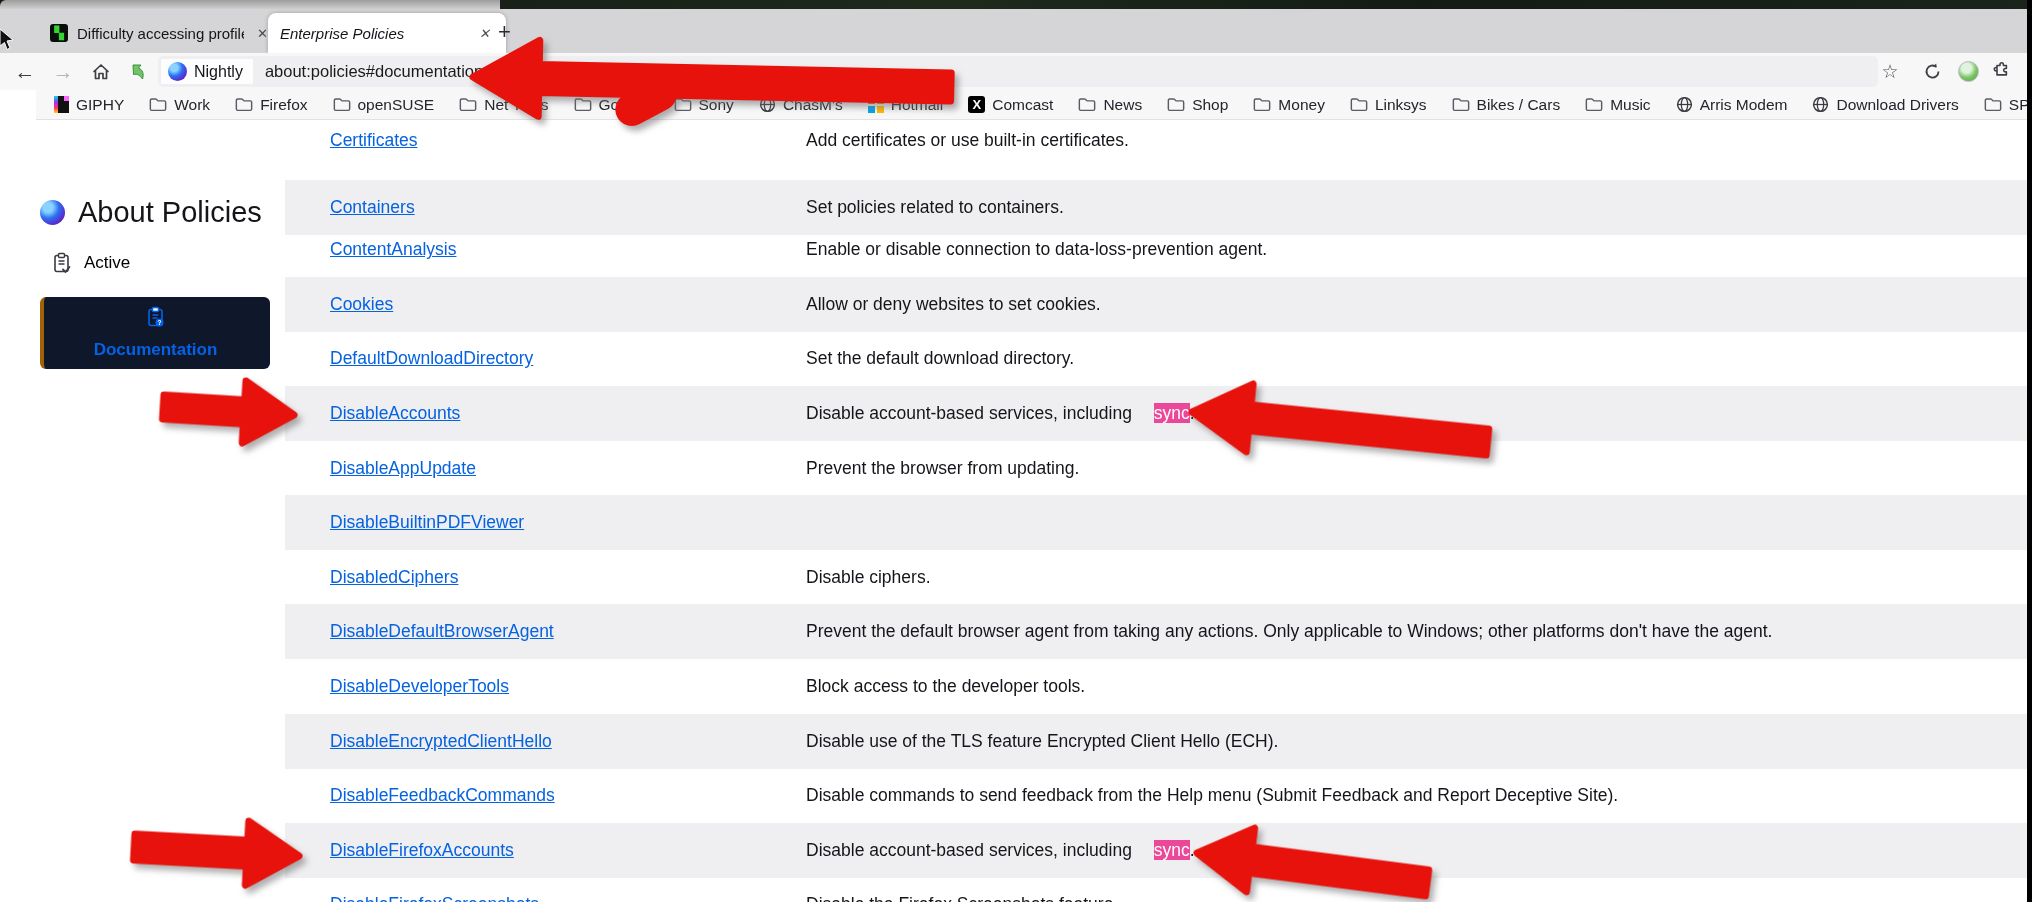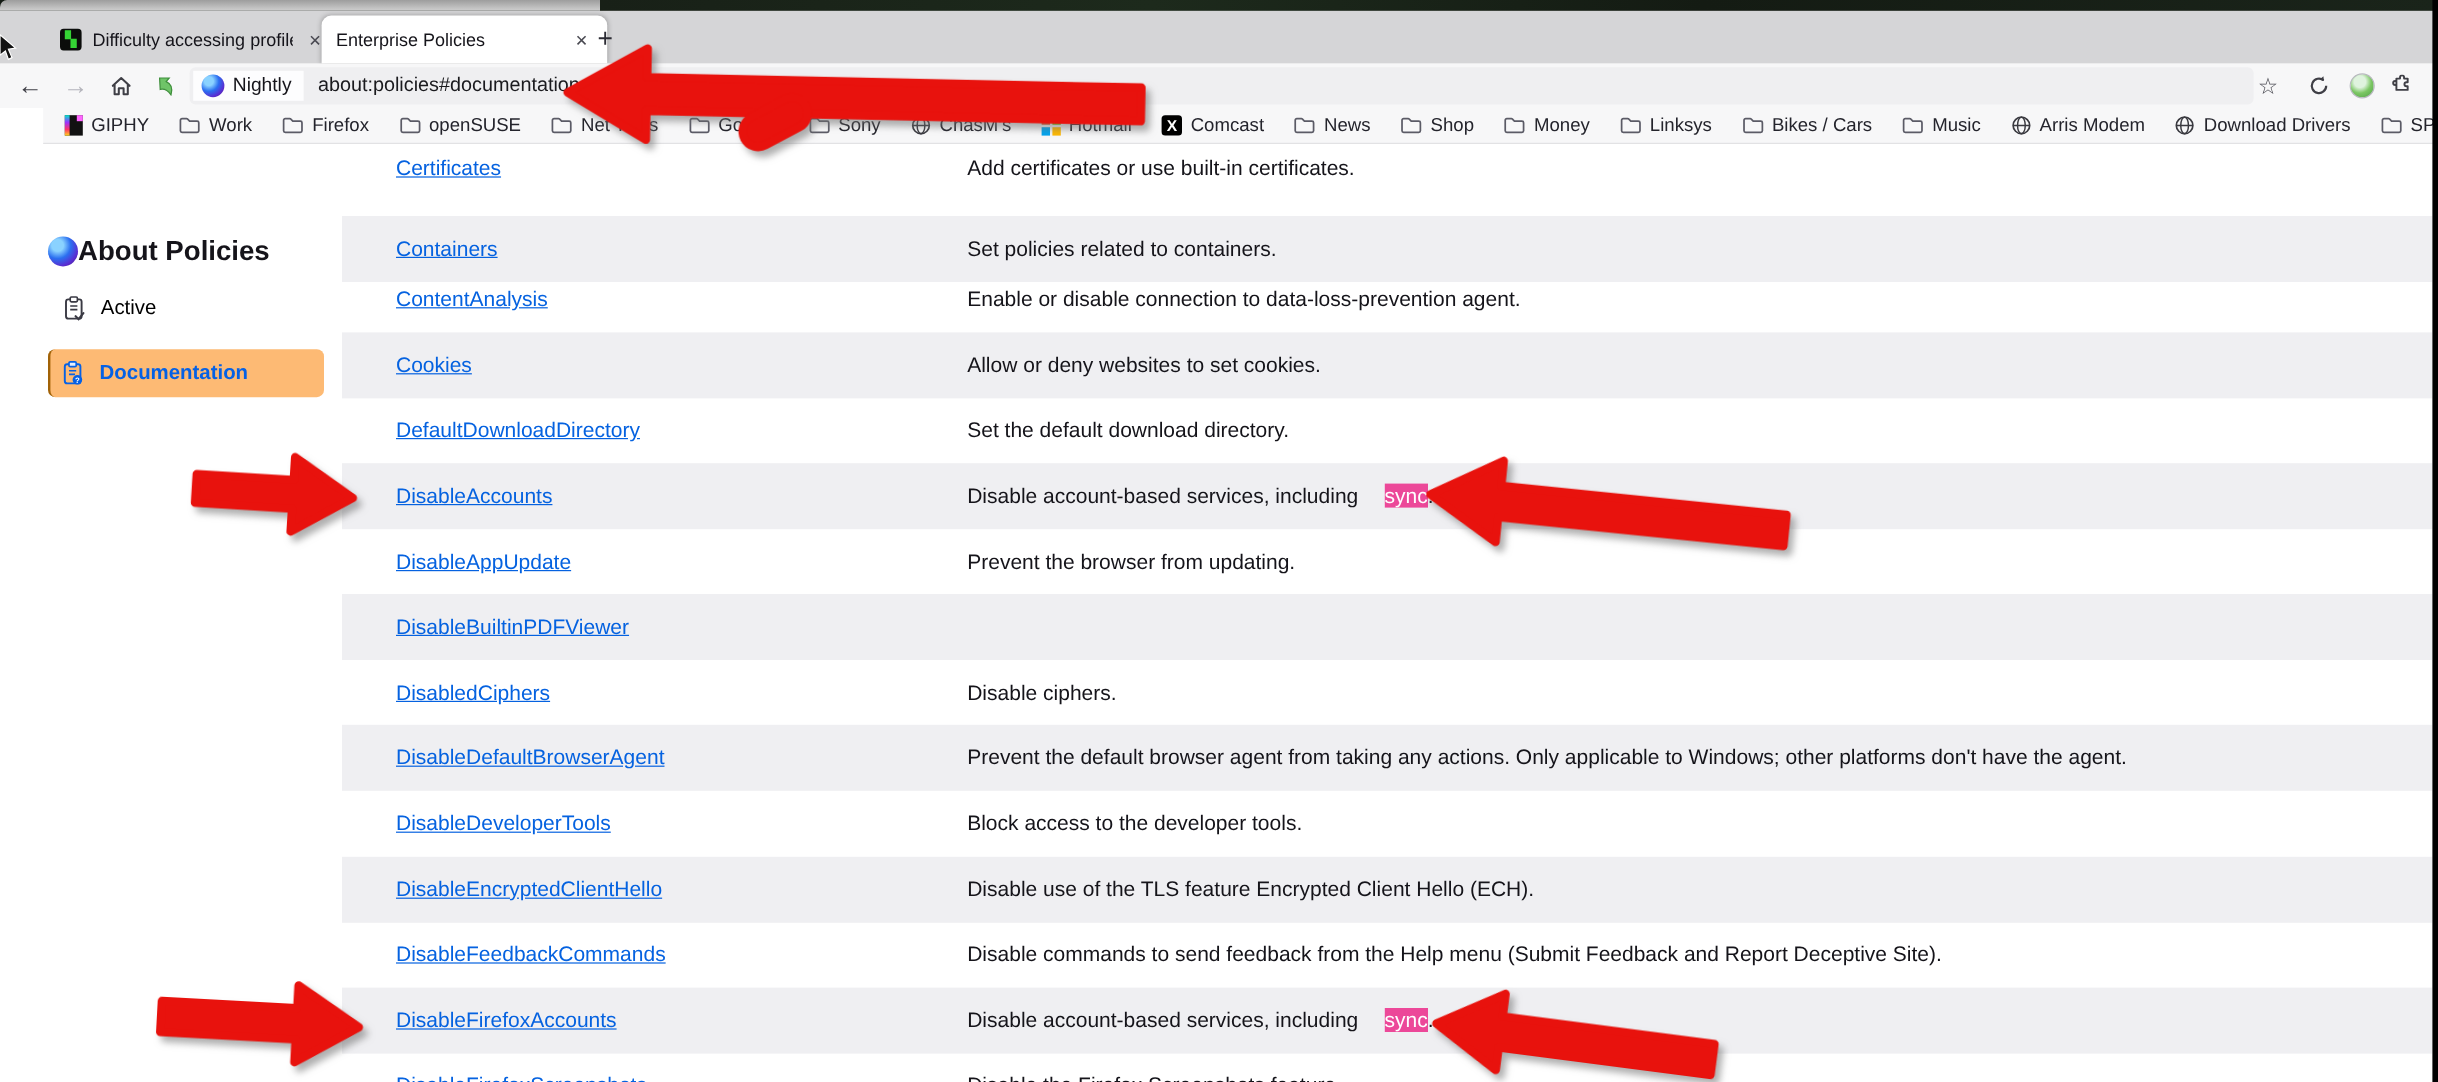--- a/index.html
+++ b/index.html
@@ -12,21 +12,21 @@
   #topstrip{position:absolute;left:0;top:0;width:2032px;height:10px;background:#141b14;}
   #topstrip .winedge{position:absolute;left:0;top:0;width:500px;height:9px;
     background:linear-gradient(#9d9d9d,#cfcfcf);border-top-left-radius:6px;}
   #topstrip .desktop{position:absolute;left:500px;top:0;right:0;height:12px;
     background:linear-gradient(90deg,#182017,#1d2a1c 30%,#141b13 60%,#1a241a);}
   #tabbar{position:absolute;left:0;top:9px;width:2032px;height:44px;background:#d5d5d7;}
   .tab{position:absolute;top:4px;height:40px;display:flex;align-items:center;gap:9px;
     padding:0 12px;font-size:15px;color:#15141a;}
   .tab.inactive{left:38px;width:222px;}
   .tab.active{left:268px;width:214px;background:#fff;border-radius:8px 8px 0 0;
-    box-shadow:0 0 4px rgba(0,0,0,.25);}
+    box-shadow:0 0 4px rgba(0,0,0,.25);font-style:italic;}
   .tab .tlabel{white-space:nowrap;overflow:hidden;flex:1;}
   .tab .close{font-size:13px;color:#4a4a52;padding:2px 4px;cursor:default;}
   .favicon1{width:18px;height:18px;background:#0b0d0b;border-radius:3px;flex:0 0 auto;
     color:#35d435;font-size:12px;font-weight:bold;display:flex;align-items:center;justify-content:center;}
   .newtab{position:absolute;left:498px;top:12px;font-size:22px;color:#2b2b33;line-height:22px;}
   
   #navbar{position:absolute;left:0;top:53px;width:2032px;height:37px;background:#f7f7f8;}
   .navbtn{position:absolute;top:0;height:37px;display:flex;align-items:center;justify-content:center;
     font-size:21px;color:#3f3f46;width:34px;}
   #btn-back{left:8px;} #btn-fwd{left:46px;color:#b5b5bc;} #btn-home{left:84px;} #btn-greenarrow{left:122px;}
@@ -56,26 +56,26 @@
   .x-ico{width:17px;height:17px;background:#000;border-radius:3px;color:#fff;font-weight:bold;
     font-size:13px;display:flex;align-items:center;justify-content:center;}
   .giphy-ico{width:15px;height:17px;background:#111;position:relative;}
   .giphy-ico::before{content:"";position:absolute;left:0;top:0;bottom:0;width:4px;
     background:linear-gradient(#00e6cc,#9a33ff 35%,#ff3366 70%,#ffd21e);}
   .giphy-ico::after{content:"";position:absolute;right:0;top:0;width:5px;height:5px;background:#ff66ff;}
   
   #content{position:absolute;left:0;top:121px;width:2032px;height:781px;background:#fff;overflow:hidden;}
   
   #sidebar{position:absolute;left:40px;top:75px;width:230px;}
-  #sb-title{display:flex;align-items:center;font-size:23px;font-weight:bold;color:#15141a;}
+  #sb-title{display:flex;align-items:center;gap:13px;font-size:29px;font-weight:normal;color:#15141a;}
   #sb-title .fxlogo{width:25px;height:25px;}
   .sb-item{display:flex;align-items:center;gap:12px;font-size:17px;color:#000000;
     padding:9px 12px;margin-top:14px;border-radius:6px;}
-  .sb-item.selected{background:#fdba74;color:#0561e5;font-weight:bold;
-    border-left:2px solid #a16207;padding-left:9px;}
+  .sb-item.selected{background:#0f172a;color:#0561e5;font-weight:bold;
+    border-left:4px solid #a16207;padding-left:9px;flex-direction:column;}
   .sb-item svg{flex:0 0 auto}
   
   .prow{position:absolute;left:285px;width:1742px;height:55px;display:flex;align-items:center;}
   .prow.odd{background:#efeff2;}
   .pname{position:absolute;left:15px;font-size:17.5px;color:#0562e0;text-decoration:underline;white-space:nowrap;margin-left:30px;}
   .pdesc{position:absolute;left:521px;font-size:17.5px;color:#15141a;white-space:nowrap;}
   .hl{background:#ec4899;color:#fff;margin-left:17px;}
   
   #rightstrip{position:absolute;right:0;top:0;width:5px;height:902px;background:#000;}
   #arrows{position:absolute;left:0;top:0;pointer-events:none;}

